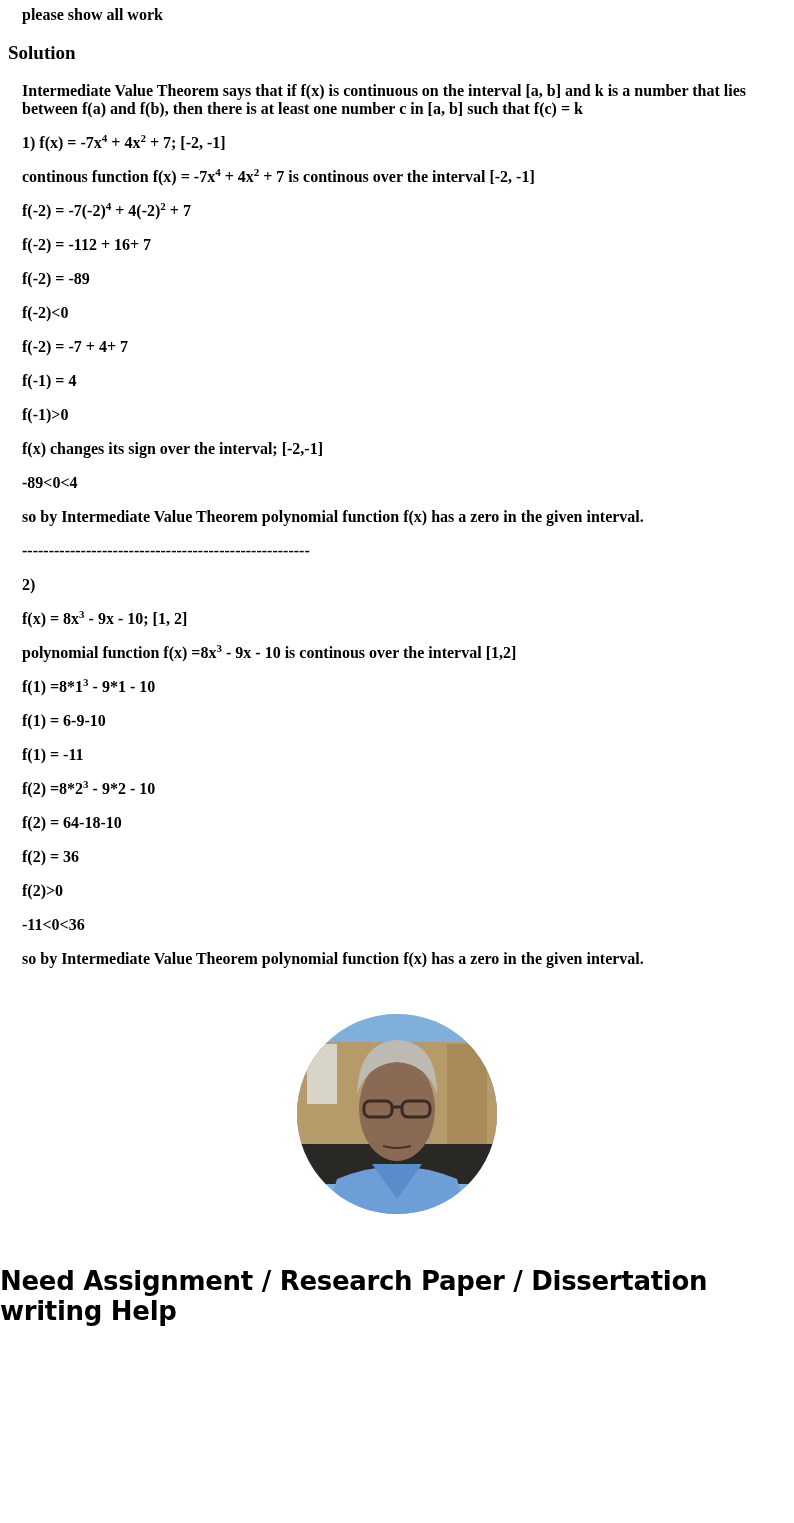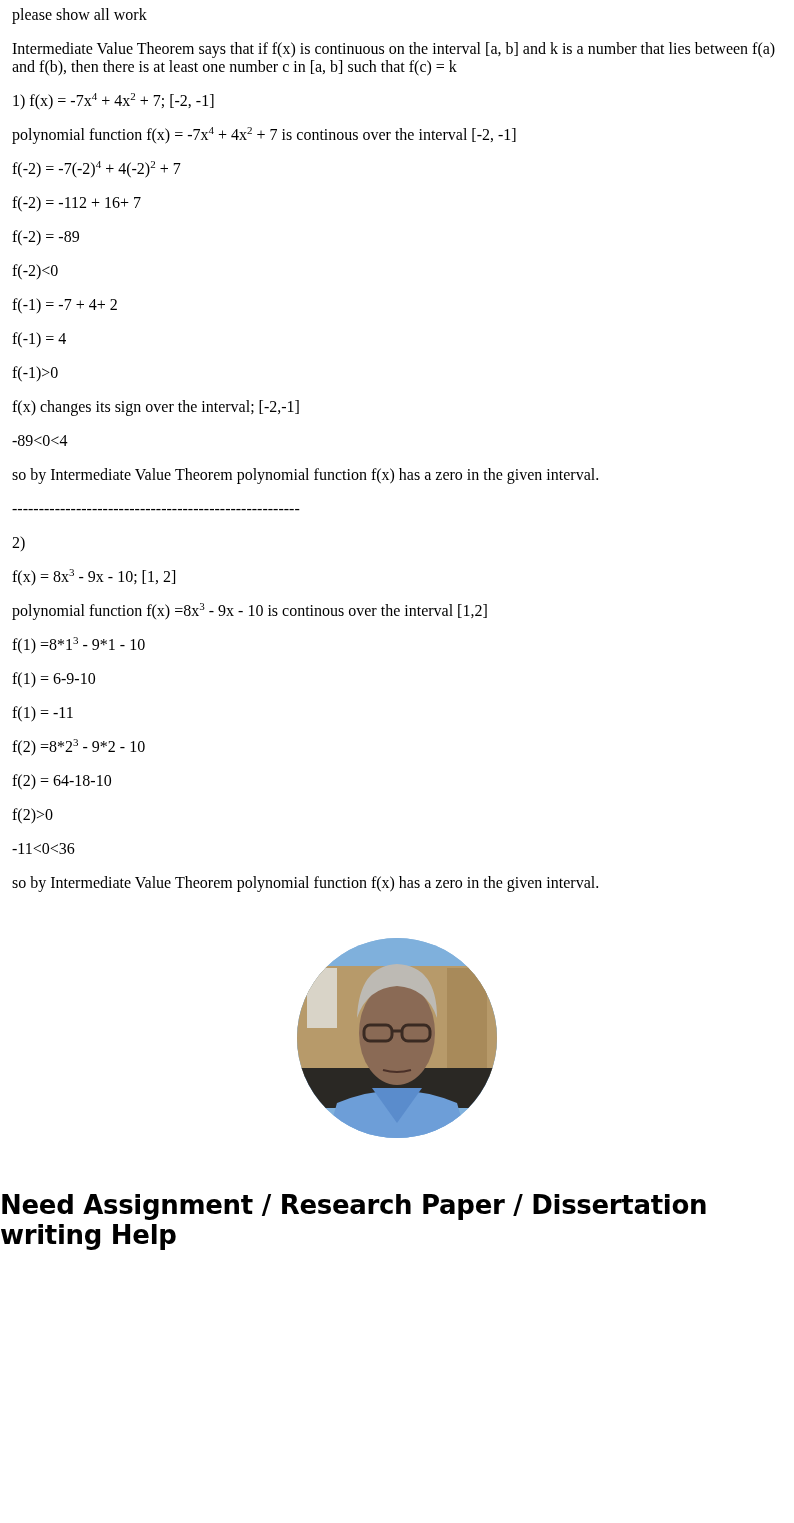--- a/index.html
+++ b/index.html
@@ -4,21 +4,21 @@
 <style>
   html, body { margin: 0; padding: 0; background: #ffffff; }
   body {
     width: 794px;
     font-family: "Liberation Serif", serif;
     font-size: 16px;
     line-height: 18px;
     color: #000000;
   }
   .content { padding: 0 8px; }
-  p { margin: 16px 4px; }
+  p { margin: 16px 14px; font-weight: bold; }
   p.first { margin-top: 6px; }
   h3 {
     font-family: "Liberation Serif", serif;
     font-size: 19px;
     font-weight: bold;
     margin: 18px 0 18px 0;
     line-height: 22px;
   }
   sup { font-size: 11px; line-height: 0; vertical-align: 6px; }
   .avatar-wrap { text-align: center; margin-top: 46px; height: 200px; }
@@ -38,45 +38,47 @@
     line-height: 30px;
     letter-spacing: -0.3px;
     color: #000000;
   }
 </style>
 </head>
 <body>
 
 <div class="content">
   <p class="first">please show all work</p>
+  <h3>Solution</h3>
   <p>Intermediate Value Theorem says that if f(x) is continuous on the interval [a, b] and k is a number that lies between f(a) and f(b), then there is at least one number c in [a, b] such that f(c) = k</p>
 
   <p><span>1) f(x) = -7x</span><sup>4</sup><span> + 4x</span><sup>2</sup><span> + 7; [-2, -1]</span></p>
-  <p><span>polynomial function f(x) = -7x</span><sup>4</sup><span> + 4x</span><sup>2</sup><span> + 7 is continous over the interval [-2, -1]</span></p>
+  <p><span>continous function f(x) = -7x</span><sup>4</sup><span> + 4x</span><sup>2</sup><span> + 7 is continous over the interval [-2, -1]</span></p>
   <p><span>f(-2) = -7(-2)</span><sup>4</sup><span> + 4(-2)</span><sup>2</sup><span> + 7</span></p>
   <p>f(-2) = -112 + 16+ 7</p>
   <p>f(-2) = -89</p>
   <p>f(-2)&lt;0</p>
-  <p>f(-1) = -7 + 4+ 2</p>
+  <p>f(-2) = -7 + 4+ 7</p>
   <p>f(-1) = 4</p>
   <p>f(-1)&gt;0</p>
   <p>f(x) changes its sign over the interval; [-2,-1]</p>
   <p>-89&lt;0&lt;4</p>
   <p>so by Intermediate Value Theorem polynomial function f(x) has a zero in the given interval.</p>
 
   <p>------------------------------------------------------</p>
 
   <p>2)</p>
   <p><span>f(x) = 8x</span><sup>3</sup><span> - 9x - 10; [1, 2]</span></p>
   <p><span>polynomial function f(x) =8x</span><sup>3</sup><span> - 9x - 10 is continous over the interval [1,2]</span></p>
   <p><span>f(1) =8*1</span><sup>3</sup><span> - 9*1 - 10</span></p>
   <p>f(1) = 6-9-10</p>
   <p>f(1) = -11</p>
   <p><span>f(2) =8*2</span><sup>3</sup><span> - 9*2 - 10</span></p>
   <p>f(2) = 64-18-10</p>
+  <p>f(2) = 36</p>
   <p>f(2)&gt;0</p>
   <p>-11&lt;0&lt;36</p>
   <p>so by Intermediate Value Theorem polynomial function f(x) has a zero in the given interval.</p>
 </div>
 
 <div class="avatar-wrap">
   <div class="avatar">
     <svg width="200" height="200" viewBox="0 0 200 200">
       <rect x="0" y="0" width="200" height="200" fill="#7fb0dc"></rect>
       <rect x="0" y="28" width="200" height="110" fill="#b79a6a"></rect>

